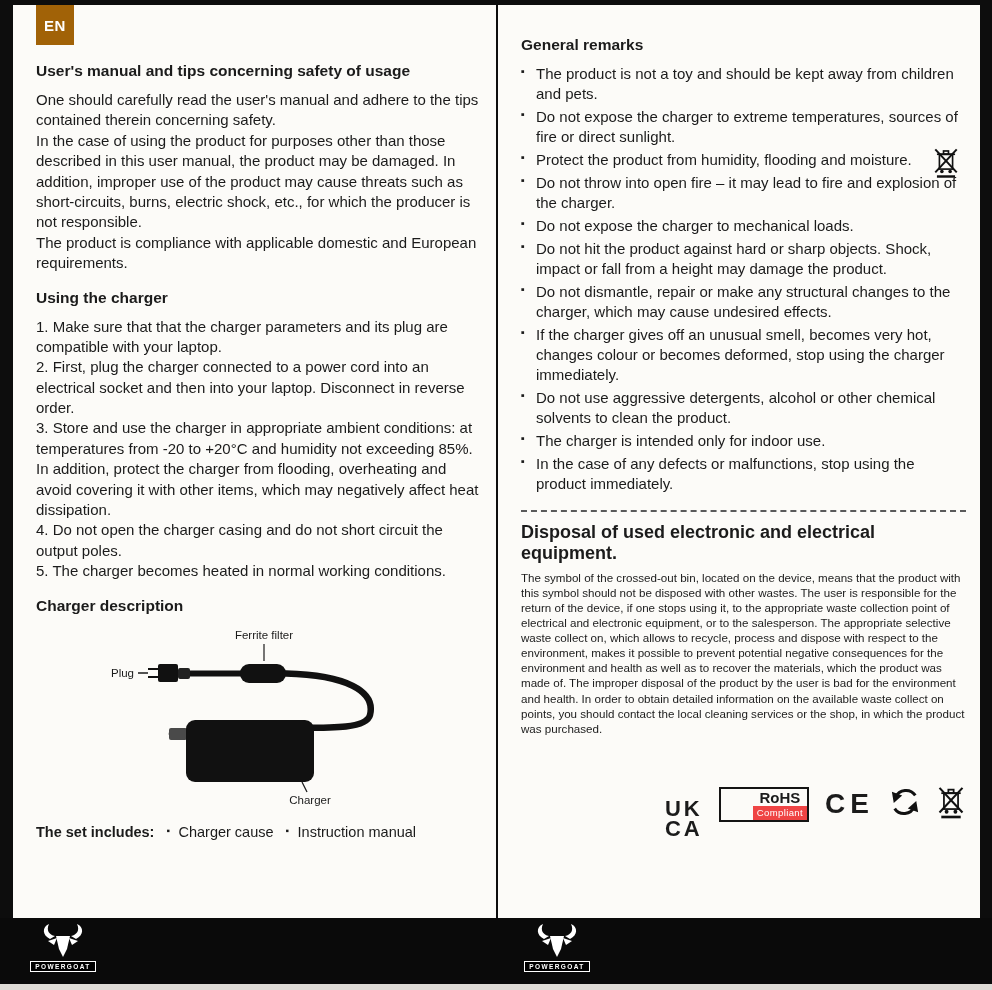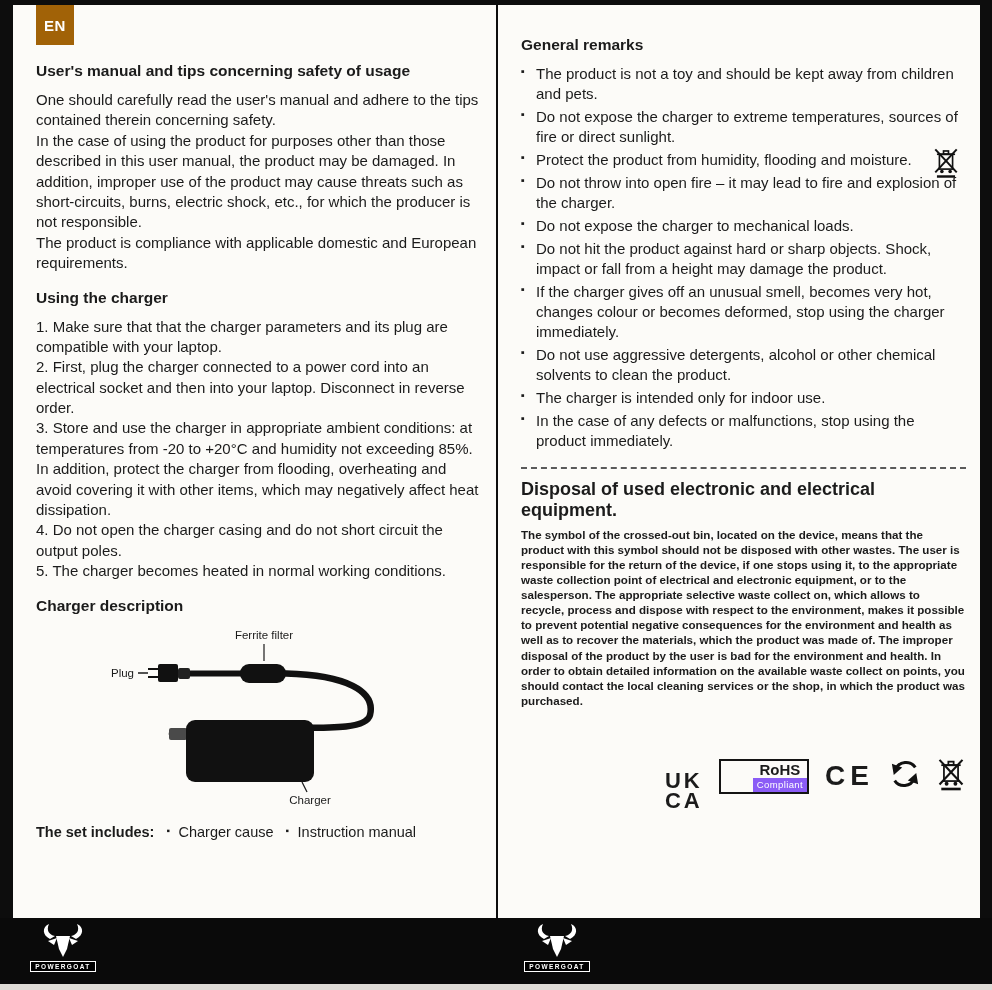--- a/index.html
+++ b/index.html
@@ -16,26 +16,26 @@
   .heading{font-size:15.5px;font-weight:bold;margin:0 0 10px;}
   .heading.mt{margin-top:15px;}
   .body-text{font-size:15px;line-height:1.36;margin:0 0 4px;white-space:pre-line;}
   .steps{margin:0 0 6px;}
   .step{font-size:15px;line-height:1.36;margin:0;}
   .remarks-list{list-style:none;margin:4px 0 0;padding:0;font-size:15px;line-height:1.35;}
   .remarks-list li{position:relative;padding-left:15px;margin:0 0 2.5px;}
   .remarks-list li::before{content:"▪";position:absolute;left:0;top:0;font-size:11px;}
   .dashed{border:none;border-top:2px dashed #5a5a5a;margin:16px 0 10px;}
   .disposal-heading{font-size:18px;font-weight:bold;margin:0 0 6px;}
-  .disposal-body{font-size:11.6px;line-height:1.3;margin:0;font-weight:bold;}
+  .disposal-body{font-size:11.6px;line-height:1.3;margin:0;}
   .cert-row{display:flex;align-items:center;justify-content:flex-end;gap:16px;margin-top:34px;}
   .ukca{font-weight:bold;font-size:22px;line-height:0.92;letter-spacing:3px;text-align:left;margin-top:29px;}
   .rohs{border:2.5px solid #141414;text-align:center;padding-left:32px;}
   .rohs-top{font-weight:bold;font-size:15px;padding:0 6px;}
-  .rohs-bottom{background:#8b5cf6;color:#fff;font-size:9.5px;padding:1px 4px 2px;letter-spacing:0.4px;}
+  .rohs-bottom{background:#ef4444;color:#fff;font-size:9.5px;padding:1px 4px 2px;letter-spacing:0.4px;}
   .ce{font-weight:bold;font-size:28px;letter-spacing:5px;}
   .weee-top{position:absolute;right:6px;top:110px;}
   .diagram{position:relative;margin:2px 0 8px;}
   .diagram svg text{font-family:"Liberation Sans",sans-serif;font-size:11.5px;fill:#1b1b1b;}
   .set-includes{font-size:14.5px;margin:10px 0 0;display:flex;align-items:baseline;gap:12px;text-align:center;}
   .set-includes .lbl{font-weight:bold;}
   .inc-item{position:relative;padding-left:12px;}
   .inc-item::before{content:"▪";position:absolute;left:0;top:1px;font-size:10px;}
   .footer{position:absolute;left:0;top:918px;width:100%;height:66px;background:#0a0a0a;}
   .bottom-strip{position:absolute;left:0;top:984px;width:100%;height:6px;background:#dedbd6;}
@@ -103,20 +103,21 @@
 
   <div class="col-right">
     <h2 class="heading">General remarks</h2>
     <ul class="remarks-list">
       <li>The product is not a toy and should be kept away from children and pets.</li>
       <li>Do not expose the charger to extreme temperatures, sources of fire or direct sunlight.</li>
       <li>Protect the product from humidity, flooding and moisture.</li>
       <li>Do not throw into open fire – it may lead to fire and explosion of the charger.</li>
       <li>Do not expose the charger to mechanical loads.</li>
       <li>Do not hit the product against hard or sharp objects. Shock, impact or fall from a height may damage the product.</li>
+      <li>Do not dismantle, repair or make any structural changes to the charger, which may cause undesired effects.</li>
       <li>If the charger gives off an unusual smell, becomes very hot, changes colour or becomes deformed, stop using the charger immediately.</li>
       <li>Do not use aggressive detergents, alcohol or other chemical solvents to clean the product.</li>
       <li>The charger is intended only for indoor use.</li>
       <li>In the case of any defects or malfunctions, stop using the product immediately.</li>
     </ul>
 
     <div class="weee-top">
       <svg width="28" height="33" viewBox="0 0 34 40">
         <rect x="9" y="10" width="16" height="18" fill="none" stroke="#111" stroke-width="2"></rect>
         <line x1="6" y1="10" x2="28" y2="10" stroke="#111" stroke-width="2"></line>

